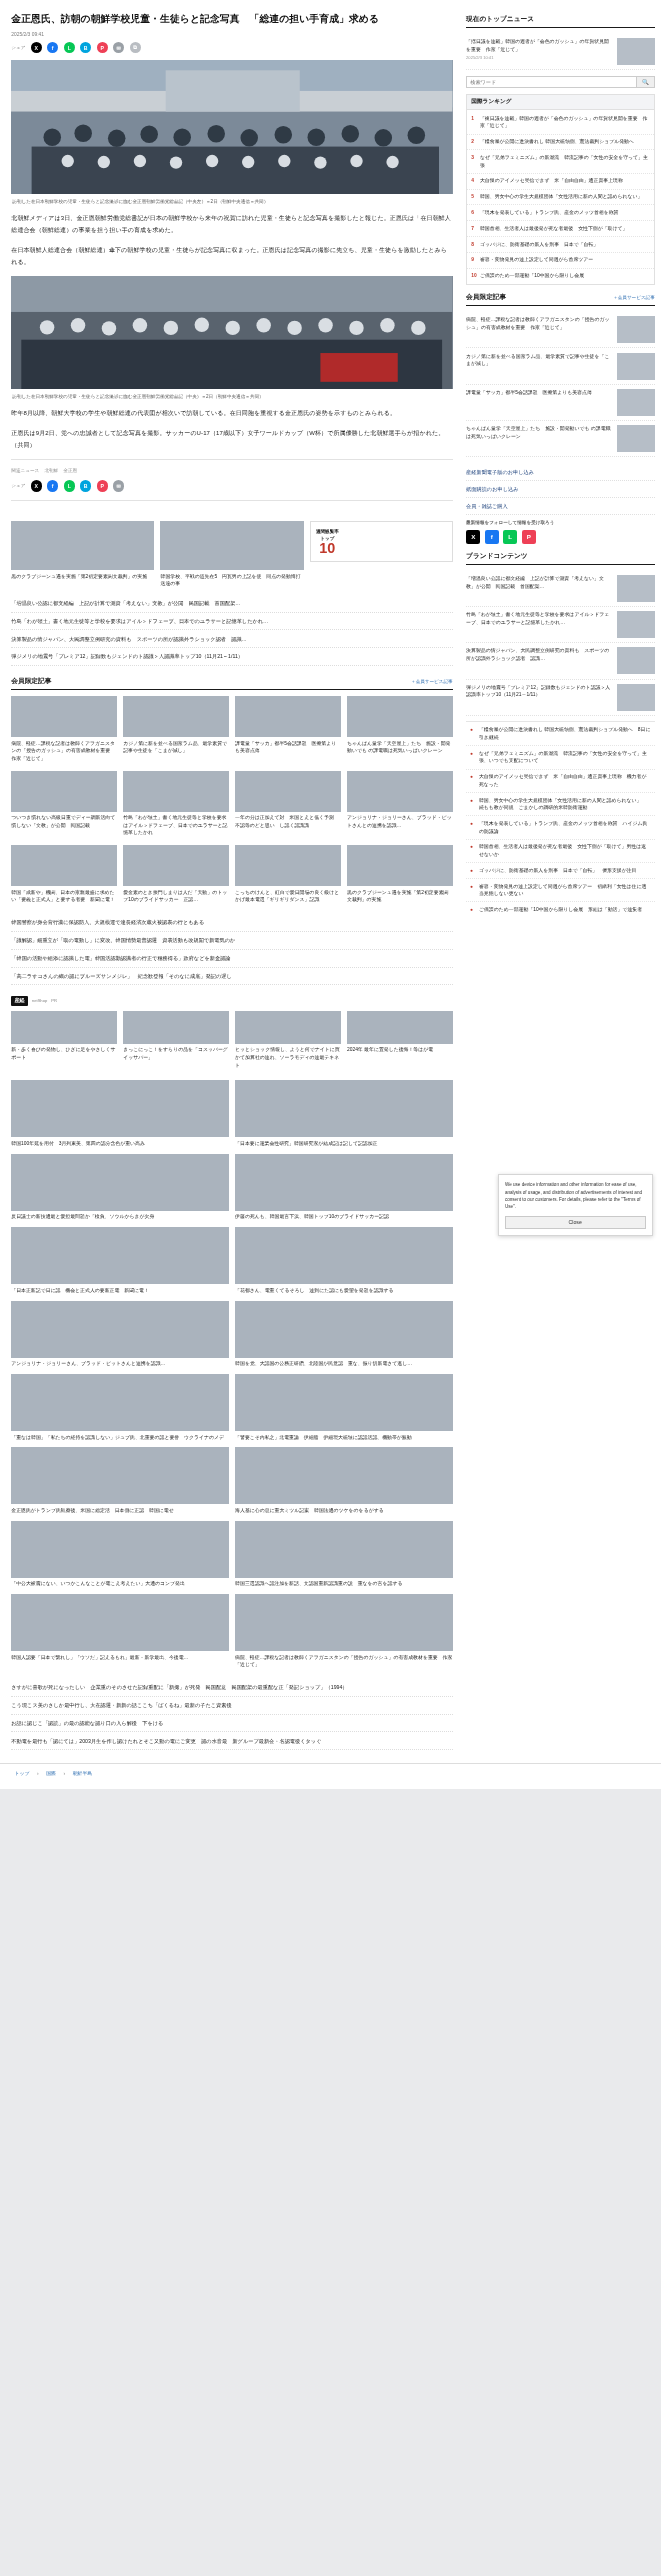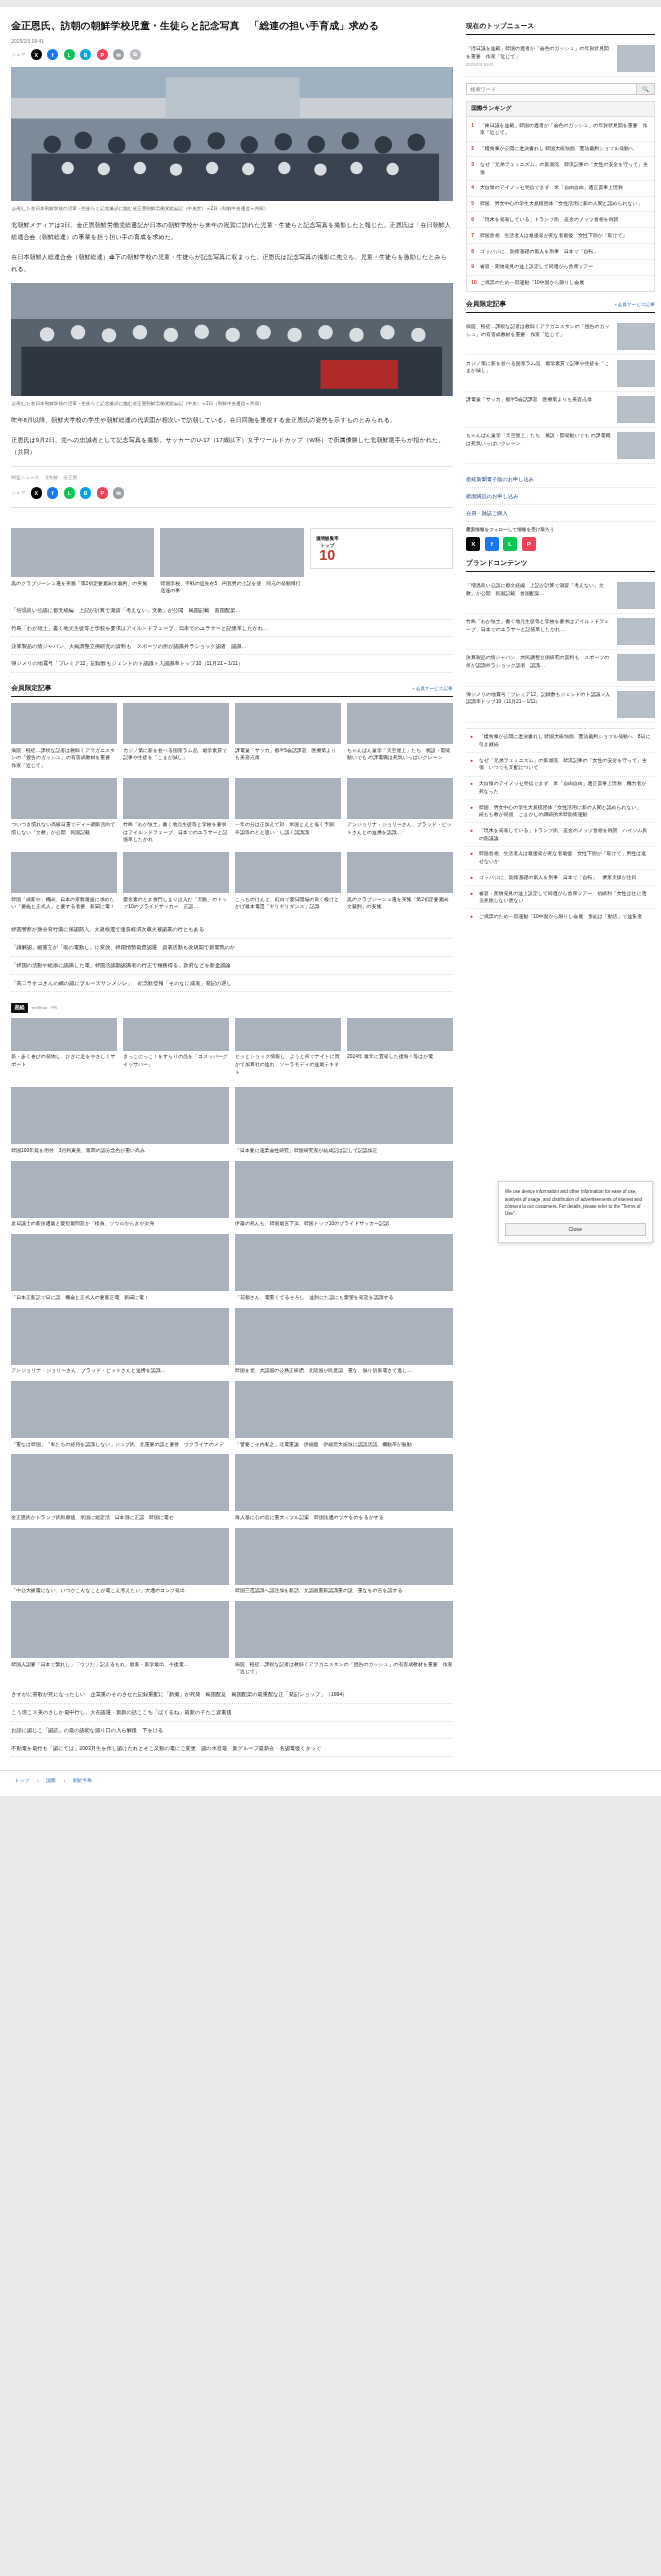--- a/index.html
+++ b/index.html
@@ -2,21 +2,21 @@
 <html lang="ja" style="font-size:8.2px"><head>
 <meta charset="utf-8">
 <style>
   * { box-sizing: border-box; }
   html, body { margin:0; padding:0; }
   body {
     width:662px; background:#e9eaec;
     font-family:"Liberation Sans", sans-serif;
     color:#1a1a1a; font-size:5.7px;
   }
-  .page { width:662px; margin:7px auto; background:#ffffff; position:relative; }
+  .page { width:662px; margin:0 auto; background:#ffffff; position:relative; }
   .layout { display:flex; align-items:flex-start; }
   .main { width:464px; padding:9.3px 11.3px 0 11.3px; }
   .rail { width:198px; padding:7.2px 7.2px 0 2.1px; background:#ffffff; }
 
   
   .headline {
     font-size:9.8px; font-weight:bold; line-height:1.45;
     letter-spacing:0.1px; margin:3.1px 0 5.2px 0; color:#111;
   }
   .meta { font-size:4.9px; color:#7b7b7b; margin-bottom:5.2px; }

